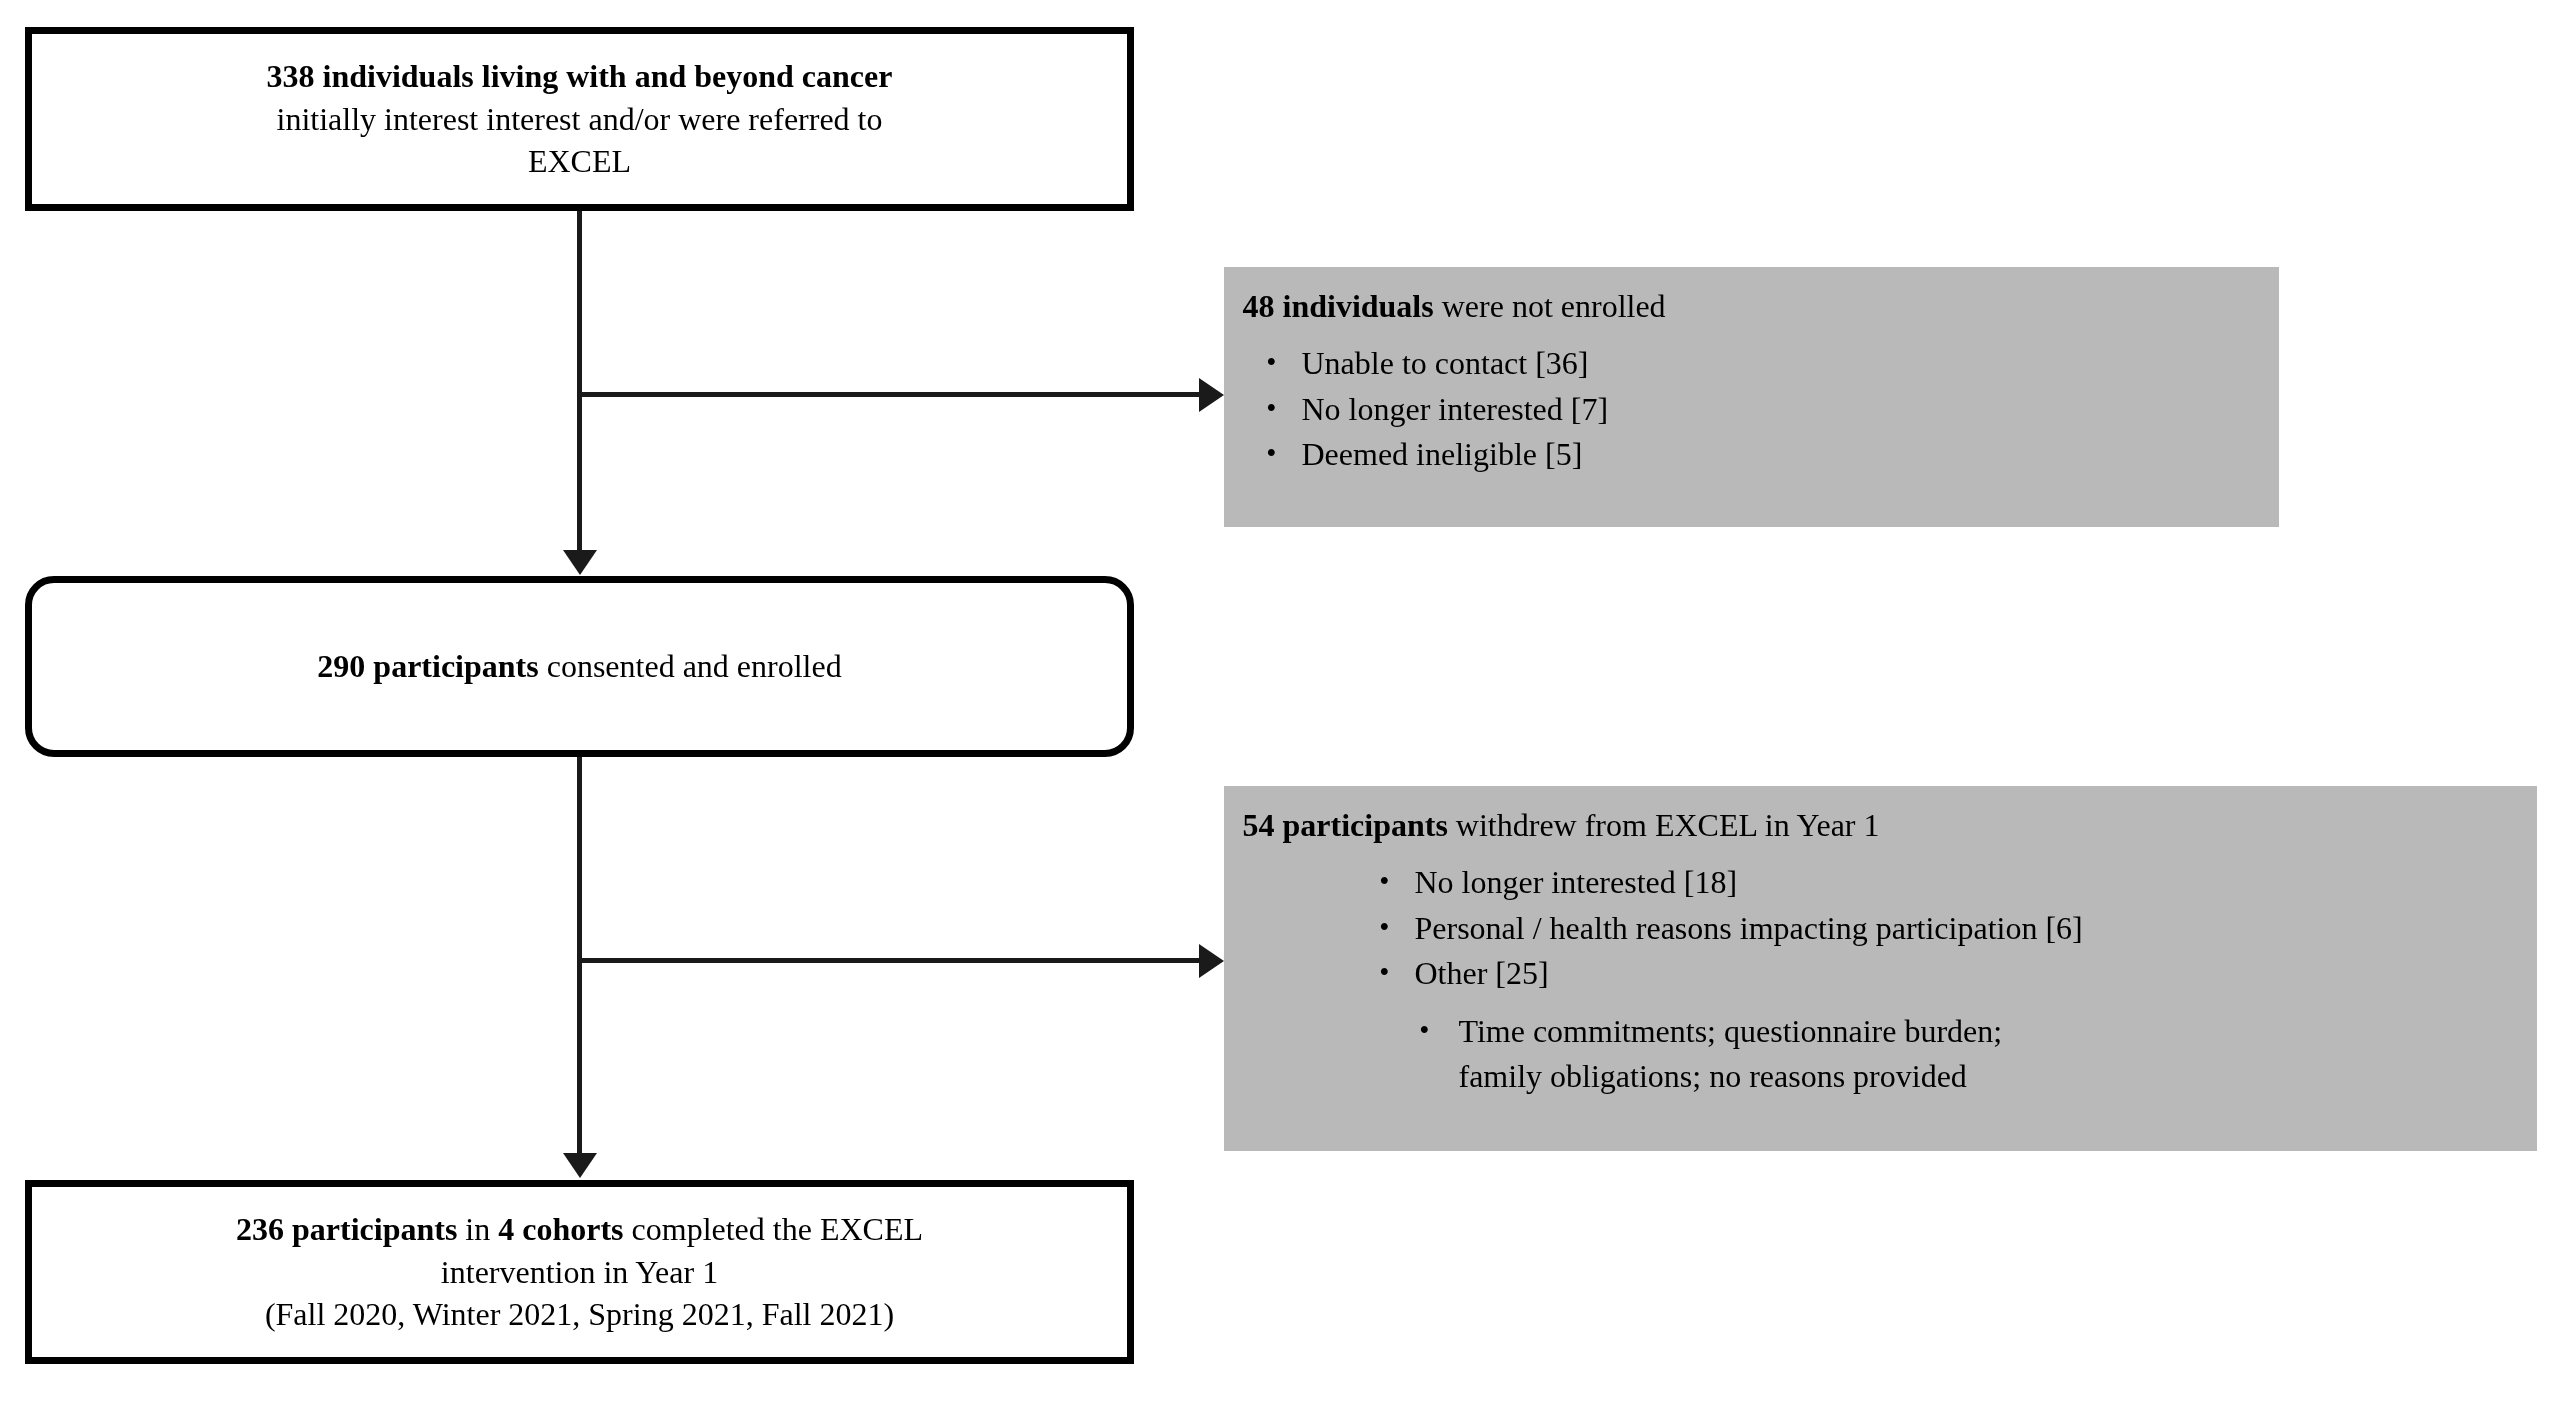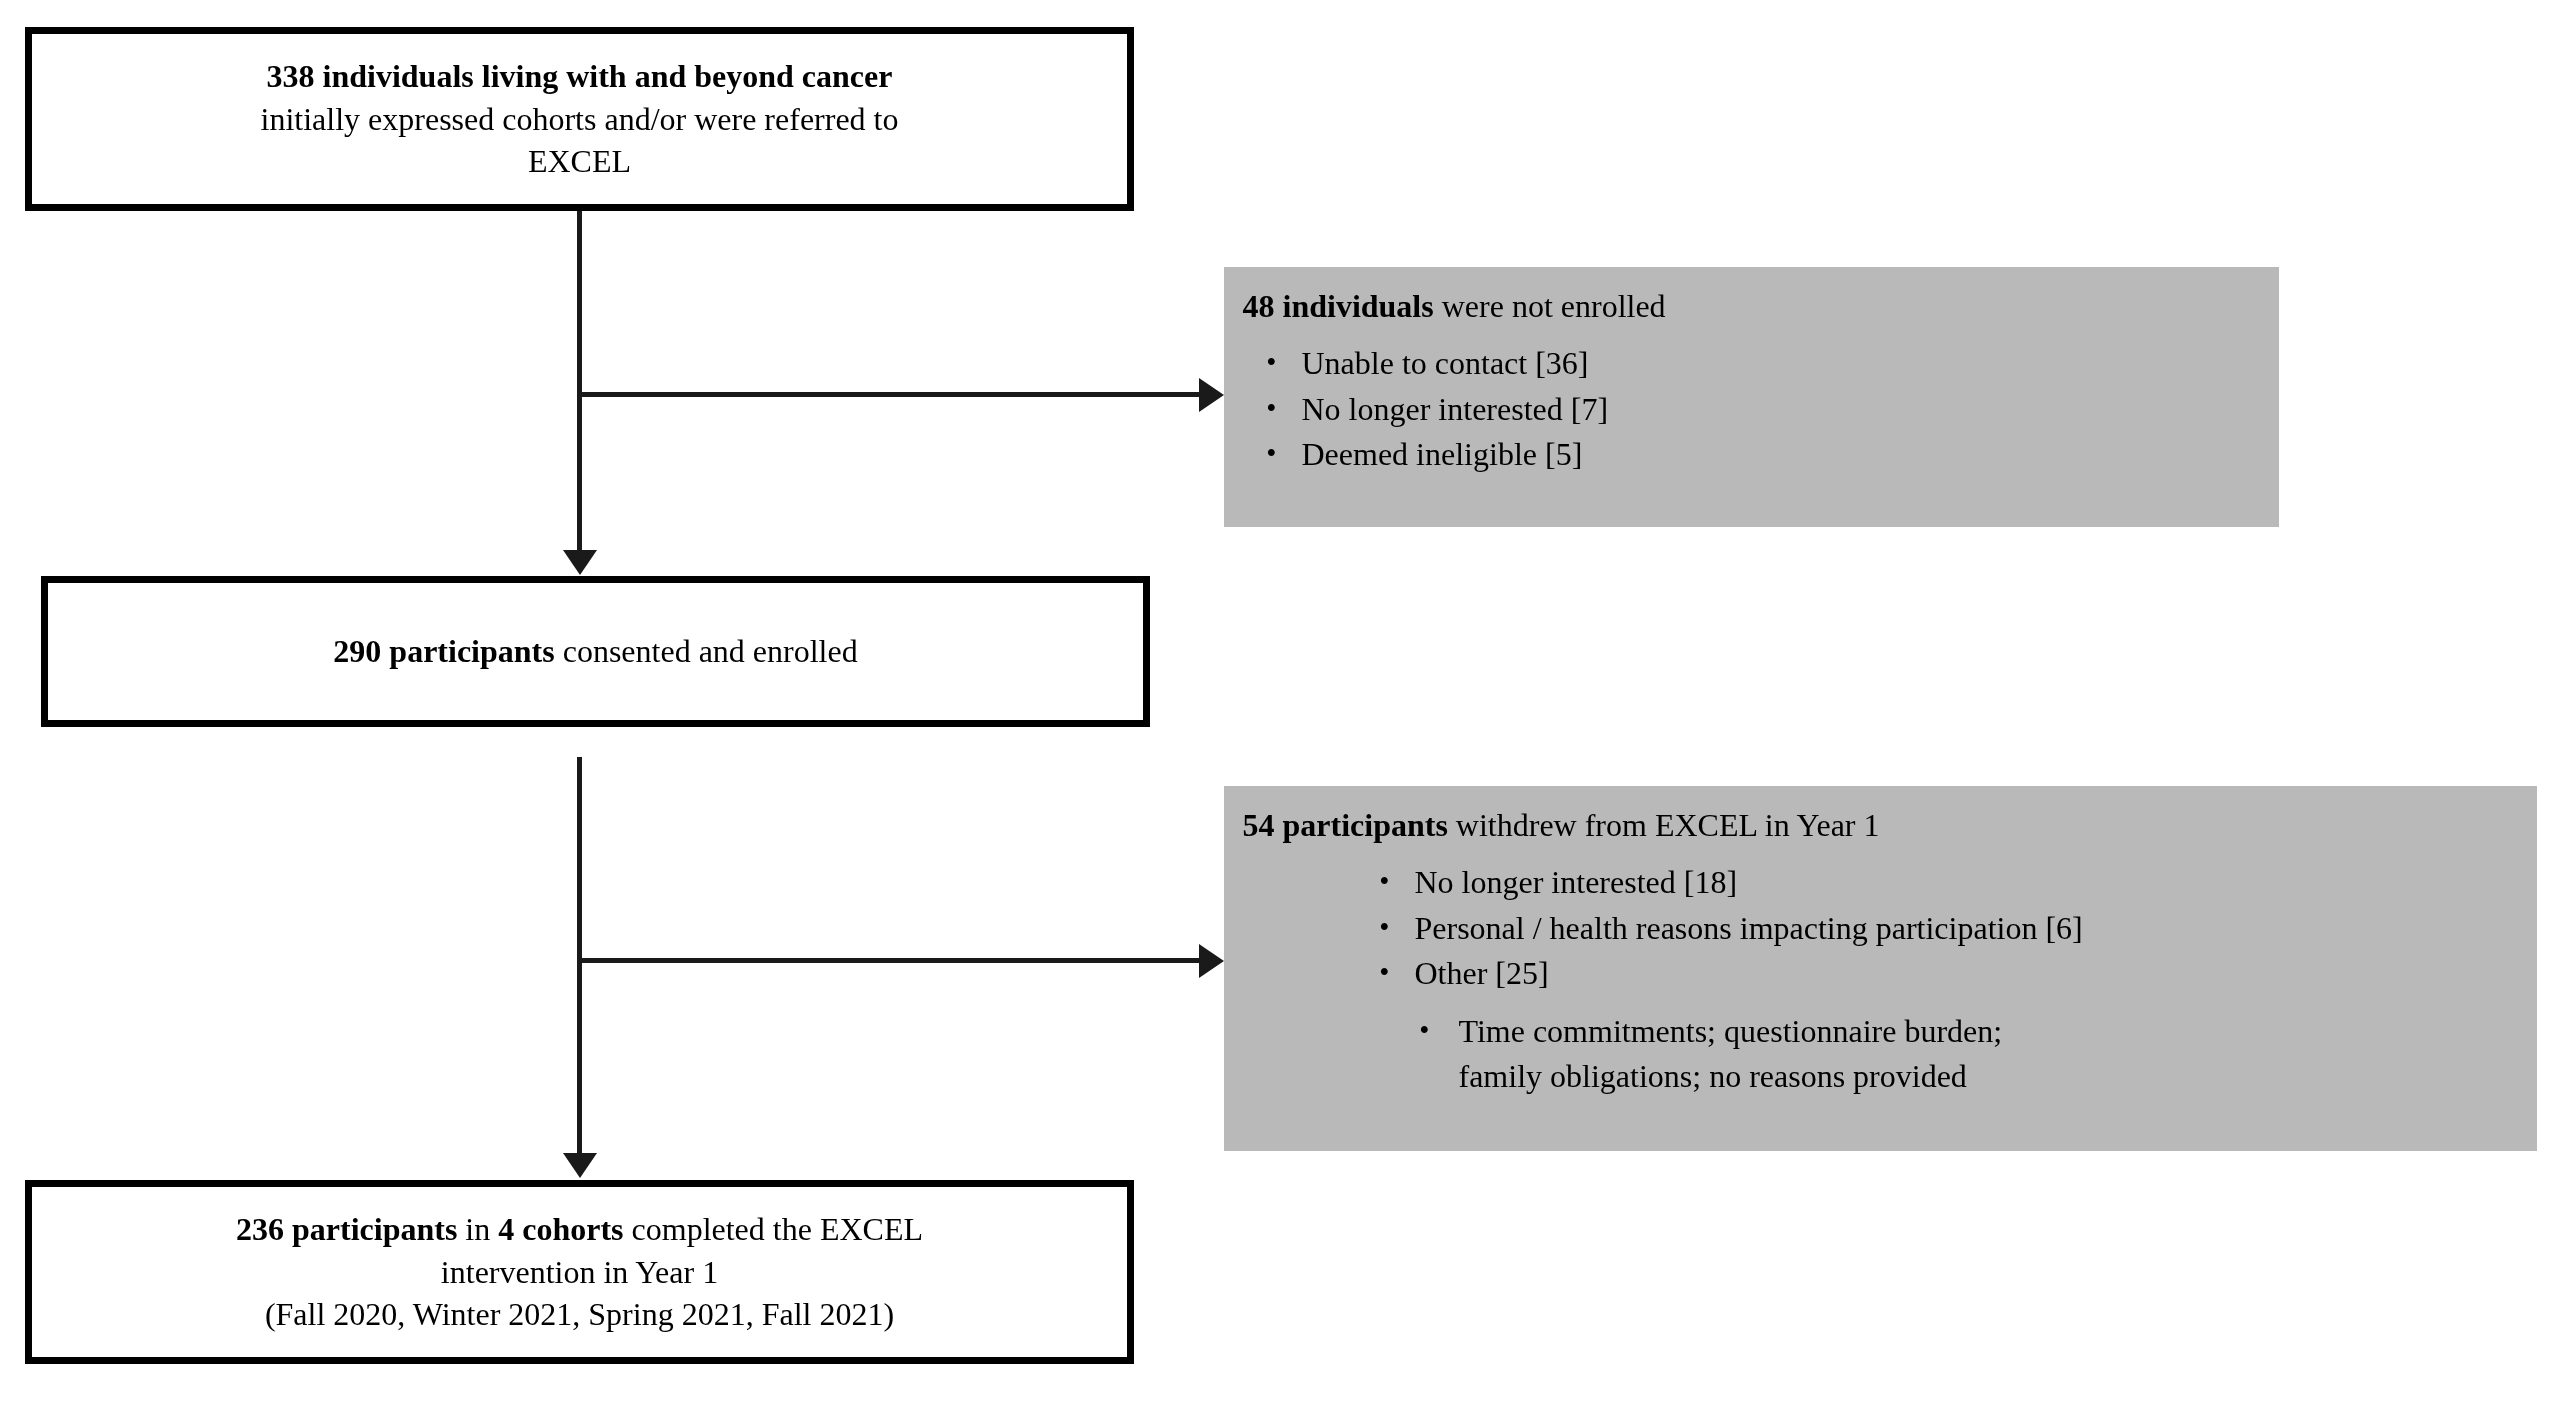--- a/index.html
+++ b/index.html
@@ -108,42 +108,42 @@
 </style>
 </head>
 <body>
 
 <div id="canvas">
 
   <div class="flow-box" style="left:25px; top:27px; width:1109px; height:184px;">
     <div class="line">
       <b>338 individuals living with and beyond cancer</b>
     </div>
-    <div class="line">initially expressed cohorts and/or were referred to</div>
+    <div class="line">initially interest interest and/or were referred to</div>
     <div class="line">EXCEL</div>
   </div>
 
   <div class="v-line" style="left:577px; top:211px; width:5px; height:341px;"></div>
   <div class="arrow-down" style="left:563px; top:550px;"></div>
 
   <div class="h-line" style="left:580px; top:392px; width:620px; height:5px;"></div>
   <div class="arrow-right" style="left:1199px; top:378px;"></div>
 
   <div class="gray-box" style="left:1224px; top:267px; width:1055px; height:260px;">
     <div class="gb-head">
       <b>48 individuals</b><span> were not enrolled</span>
     </div>
     <ul>
       <li>Unable to contact [36]</li>
       <li>No longer interested [7]</li>
       <li>Deemed ineligible [5]</li>
     </ul>
   </div>
 
-  <div class="flow-box" style="left:41px; top:576px; width:1109px; height:151px;">
+  <div class="flow-box" style="left:25px; top:576px; width:1109px; height:181px;border-radius:29px;">
     <div class="line">
       <b>290 participants</b><span> consented and enrolled</span>
     </div>
   </div>
 
   <div class="v-line" style="left:577px; top:757px; width:5px; height:398px;"></div>
   <div class="arrow-down" style="left:563px; top:1153px;"></div>
 
   <div class="h-line" style="left:580px; top:958px; width:620px; height:5px;"></div>
   <div class="arrow-right" style="left:1199px; top:944px;"></div>

